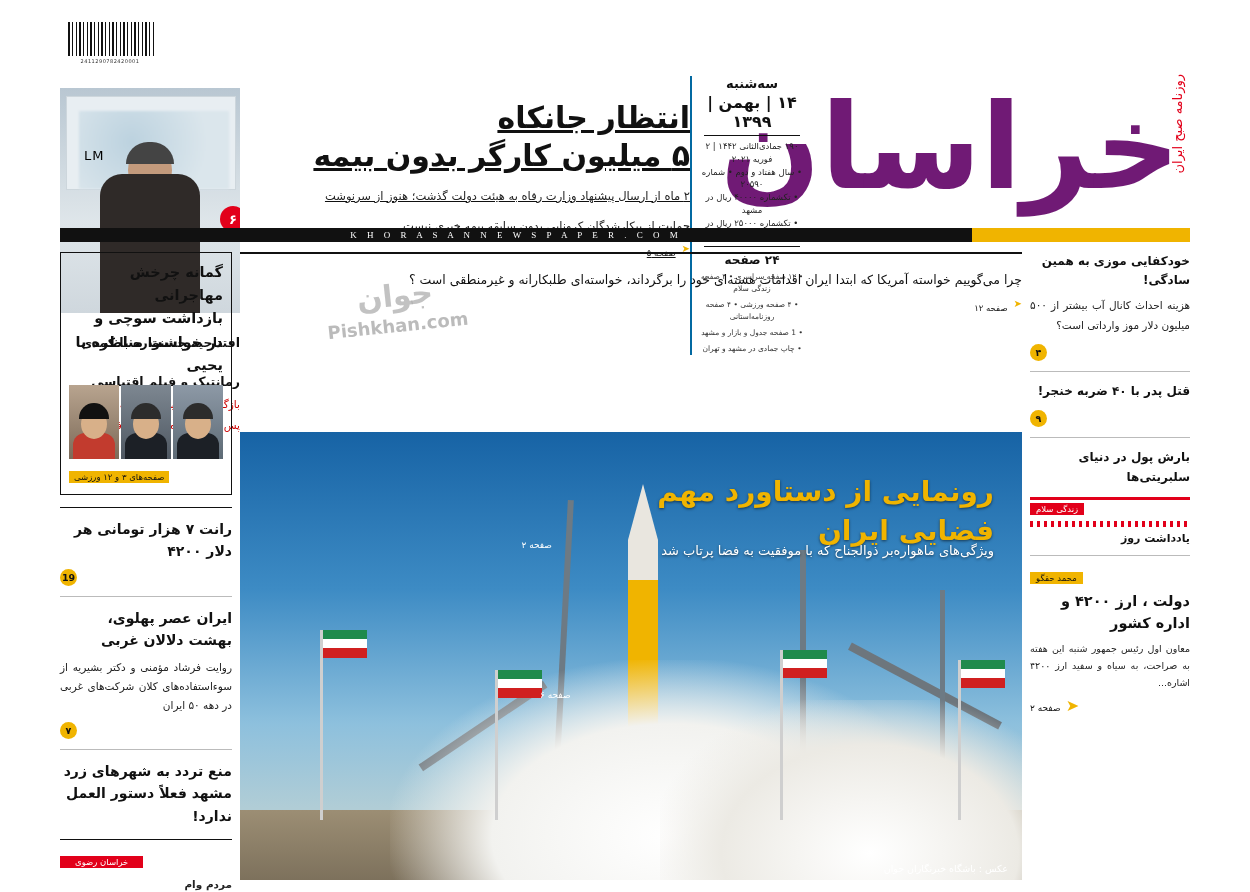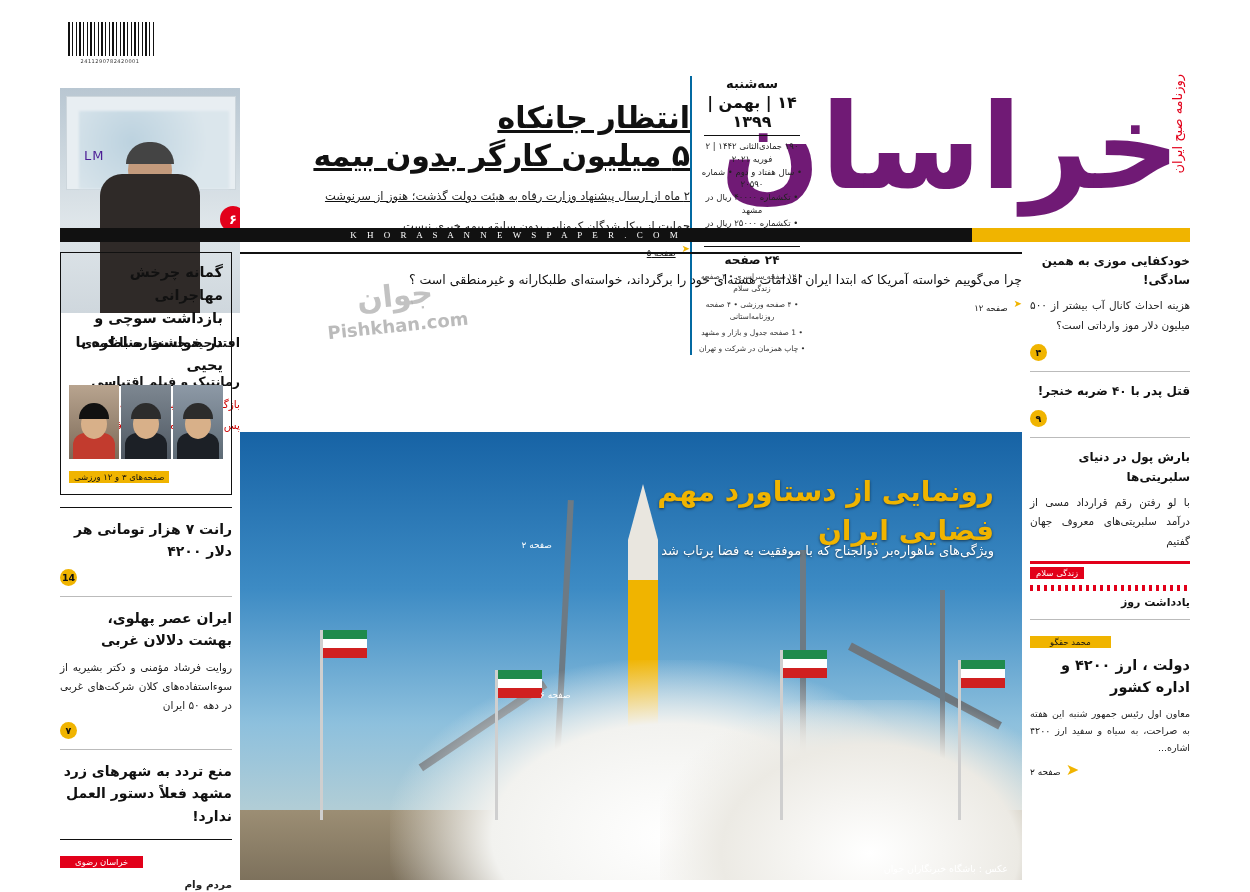--- a/index.html
+++ b/index.html
@@ -51,21 +51,21 @@
   .arrowy{color:#f0b400;font-size:10px;}
 
   
   .topright{position:absolute;left:0;top:18px;width:180px;}
   .topright .imgwrap{position:relative;width:180px;height:225px;overflow:hidden;background:#cfd6dc;}
   .tr-sky{position:absolute;inset:0;background:linear-gradient(180deg,#b9c7d2 0%,#dfe6ea 60%,#cfd7dd 100%);}
   .tr-screen{position:absolute;left:6px;top:8px;width:168px;height:92px;background:#e8eef2;
     border:1px solid #cdd6dc;}
   .tr-blur{position:absolute;left:12px;top:14px;width:150px;height:78px;
     background:radial-gradient(circle at 35% 40%,#bcd2df,#dbe6ec 70%);filter:blur(1px);}
-  .tr-logo{position:absolute;left:24px;top:60px;font-size:13px;color:#4c1d95;letter-spacing:1px;}
+  .tr-logo{position:absolute;left:24px;top:60px;font-size:13px;color:#000000;letter-spacing:1px;}
   .tr-body{position:absolute;left:40px;top:86px;width:100px;height:139px;background:#2f2a28;
     border-radius:22px 22px 0 0;}
   .tr-head{position:absolute;left:68px;top:58px;width:44px;height:48px;background:#c39a7c;border-radius:50%;}
   .tr-hair{position:absolute;left:66px;top:54px;width:48px;height:22px;background:#444;border-radius:24px 24px 0 0;}
   .tr-chin{position:absolute;left:74px;top:88px;width:32px;height:16px;background:#8d7263;border-radius:0 0 16px 16px;}
   .badge-circle{position:absolute;left:160px;top:118px;width:26px;height:26px;border-radius:50%;
     background:#e2001a;color:#fff;font-size:13px;font-weight:bold;display:flex;align-items:center;justify-content:center;}
   .topright .cap{margin-top:20px;text-align:right;font-size:12.5px;line-height:1.55;font-weight:bold;}
   .topright .cap2{margin-top:4px;text-align:right;font-size:10.5px;line-height:1.6;color:#c00;}
 
@@ -153,21 +153,21 @@
   .rightcol{position:absolute;left:1030px;top:252px;width:160px;}
   .rc-item h4{margin:0;font-size:12px;line-height:1.6;font-weight:bold;}
   .rc-item p{margin:6px 0 0;font-size:10.5px;line-height:1.85;text-align:justify;color:#222;}
   .rc-num{display:inline-block;width:17px;height:17px;border-radius:50%;background:#f0b400;
     color:#111;font-size:9.5px;font-weight:bold;text-align:center;line-height:17px;}
   .rc-numrow{text-align:left;margin-top:6px;}
   .redbar{height:3px;background:#e2001a;margin-top:10px;}
   .redtag{display:inline-block;background:#e2001a;color:#fff;font-size:8.5px;padding:1px 6px;}
   .dotline{height:6px;background:repeating-linear-gradient(90deg,#e2001a 0 3px,#fff 3px 7px);margin:5px 0;}
   .rc-small{font-size:11px;text-align:right;font-weight:bold;margin-top:4px;}
-  .rc-name{display:inline-block;background:#f0b400;color:#111;font-size:8.5px;padding:1px 20px;}
+  .rc-name{display:inline-block;background:#f0b400;color:#111;font-size:8.5px;padding:1px 6px;}
   .rc-lead{font-size:14.5px;font-weight:bold;text-align:right;line-height:1.5;margin-top:6px;}
   .rc-tiny{font-size:9.5px;line-height:1.8;text-align:justify;margin-top:6px;color:#222;}
   .rc-arrow{color:#f0b400;}
 </style>
 </head>
 <body>
 
 <div class="page">
 
   <div class="barcode"></div>
@@ -186,21 +186,21 @@
       <div class="hr"></div>
       <div class="small">۱۹۰ جمادی‌الثانی ۱۴۴۲ | ۲ فوریه ۲۰۲۱</div>
       <div class="small">• سال هفتاد و دوم • شماره ۲۰۵۹۰</div>
       <div class="small">• تکشماره ۴۰۰۰۰ ریال در مشهد</div>
       <div class="small">• تکشماره ۲۵۰۰۰ ریال در شهرستان‌ها</div>
       <div class="hr"></div>
       <div class="pages">۲۴ صفحه</div>
       <div class="vsmall">• ۱۲ صفحه سراسری • ۴ صفحه زندگی سلام</div>
       <div class="vsmall">• ۴ صفحه ورزشی • ۴ صفحه روزنامه‌استانی</div>
       <div class="vsmall">• 1 صفحه جدول و بازار و مشهد</div>
-      <div class="vsmall">• چاپ همزمان در شرکت و تهران</div>
+      <div class="vsmall">• چاپ جمادی در مشهد و تهران</div>
     </div>
 
     <div class="leadtop">
       <h1>انتظار جانکاه</h1>
       <h1>۵ میلیون کارگر بدون بیمه</h1>
       <div class="deck">۲ ماه از ارسال پیشنهاد وزارت رفاه به هیئت دولت گذشت؛ هنوز از سرنوشت</div>
       <div class="deck">حمایت از بیکارشدگان کرونایی بدون سابقه بیمه خبری نیست</div>
       <div class="deckrow">
         <span class="arrowy">➤</span>
         <span class="pagref rt">صفحه ۵</span>
@@ -261,21 +261,21 @@
       <div class="lc-pg">
         <span class="pill">صفحه‌های ۳ و ۱۲ ورزشی</span>
       </div>
     </div>
 
     <div class="divider"></div>
 
     <div class="item">
       <h4>رانت ۷ هزار تومانی هر دلار ۴۲۰۰</h4>
       <div class="numrow">
-        <span class="numbadge">14</span>
+        <span class="numbadge">19</span>
       </div>
     </div>
 
     <div class="thin"></div>
 
     <div class="item">
       <h4>ایران عصر پهلوی، بهشت دلالان غربی</h4>
       <p>روایت فرشاد مؤمنی و دکتر بشیریه از سوء‌استفاده‌های کلان شرکت‌های غربی در دهه ۵۰ ایران</p>
       <div class="numrow">
         <span class="numbadge">۷</span>
@@ -359,21 +359,20 @@
       <h4>قتل پدر با ۴۰ ضربه خنجر!</h4>
       <div class="rc-numrow">
         <span class="rc-num">۹</span>
       </div>
     </div>
 
     <div class="thin"></div>
 
     <div class="rc-item">
       <h4>بارش پول در دنیای سلبریتی‌ها</h4>
-      <p>با لو رفتن رقم قرارداد مسی از درآمد سلبریتی‌های معروف جهان گفتیم</p>
     </div>
 
     <div class="redbar"></div>
     <div style="text-align:left;margin-top:-3px;">
       <span class="redtag">زندگی سلام</span>
     </div>
     <div class="dotline"></div>
     <div class="rc-small">یادداشت روز</div>
 
     <div class="thin"></div>

